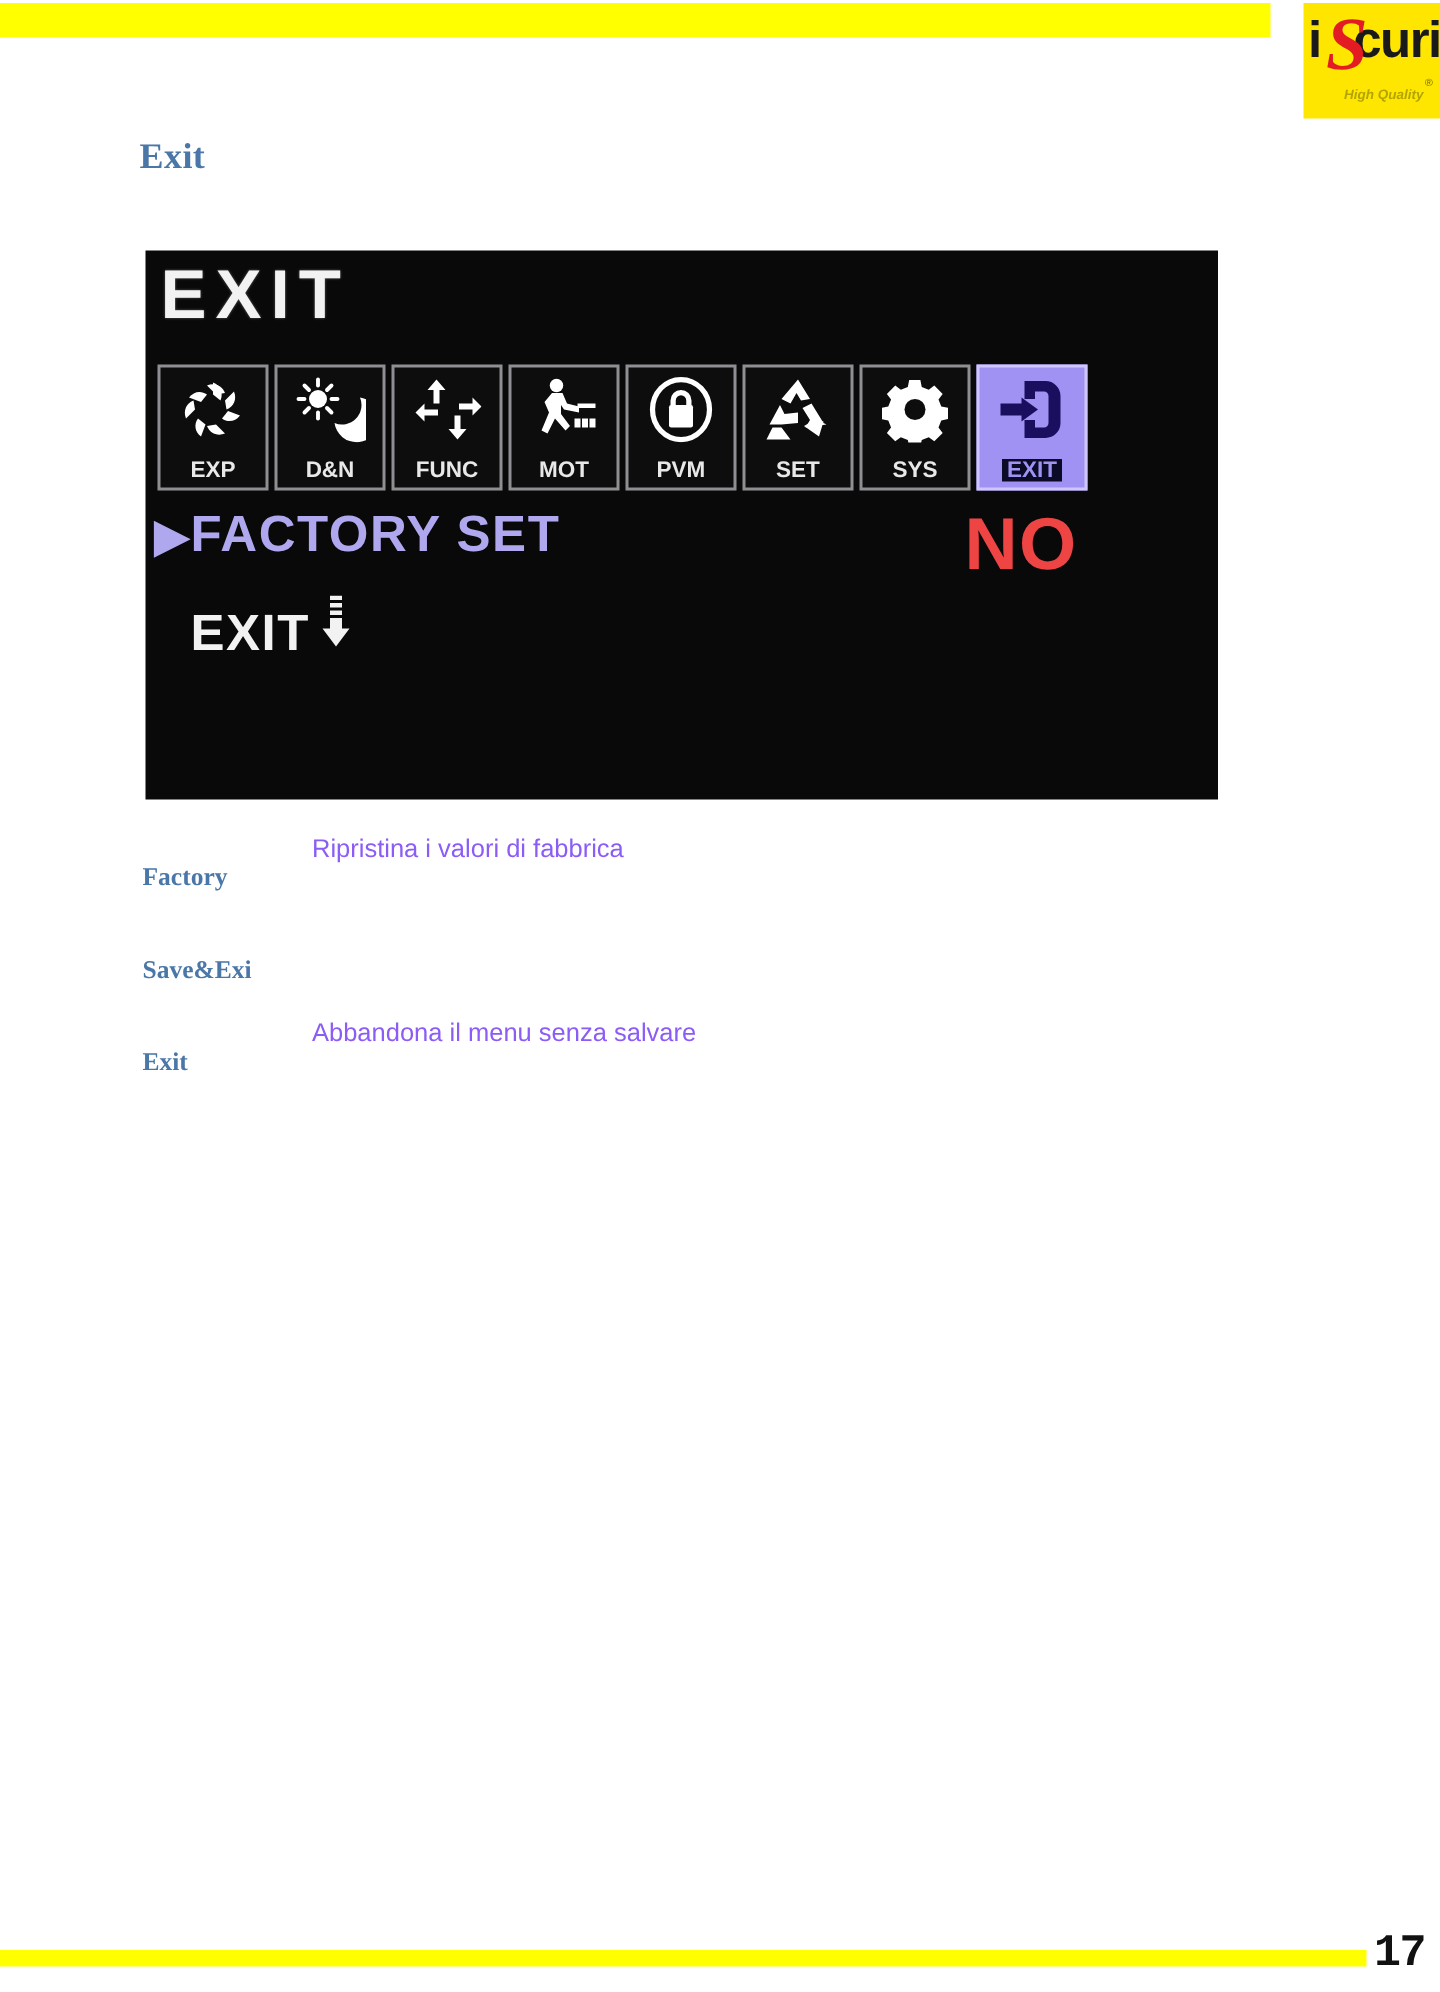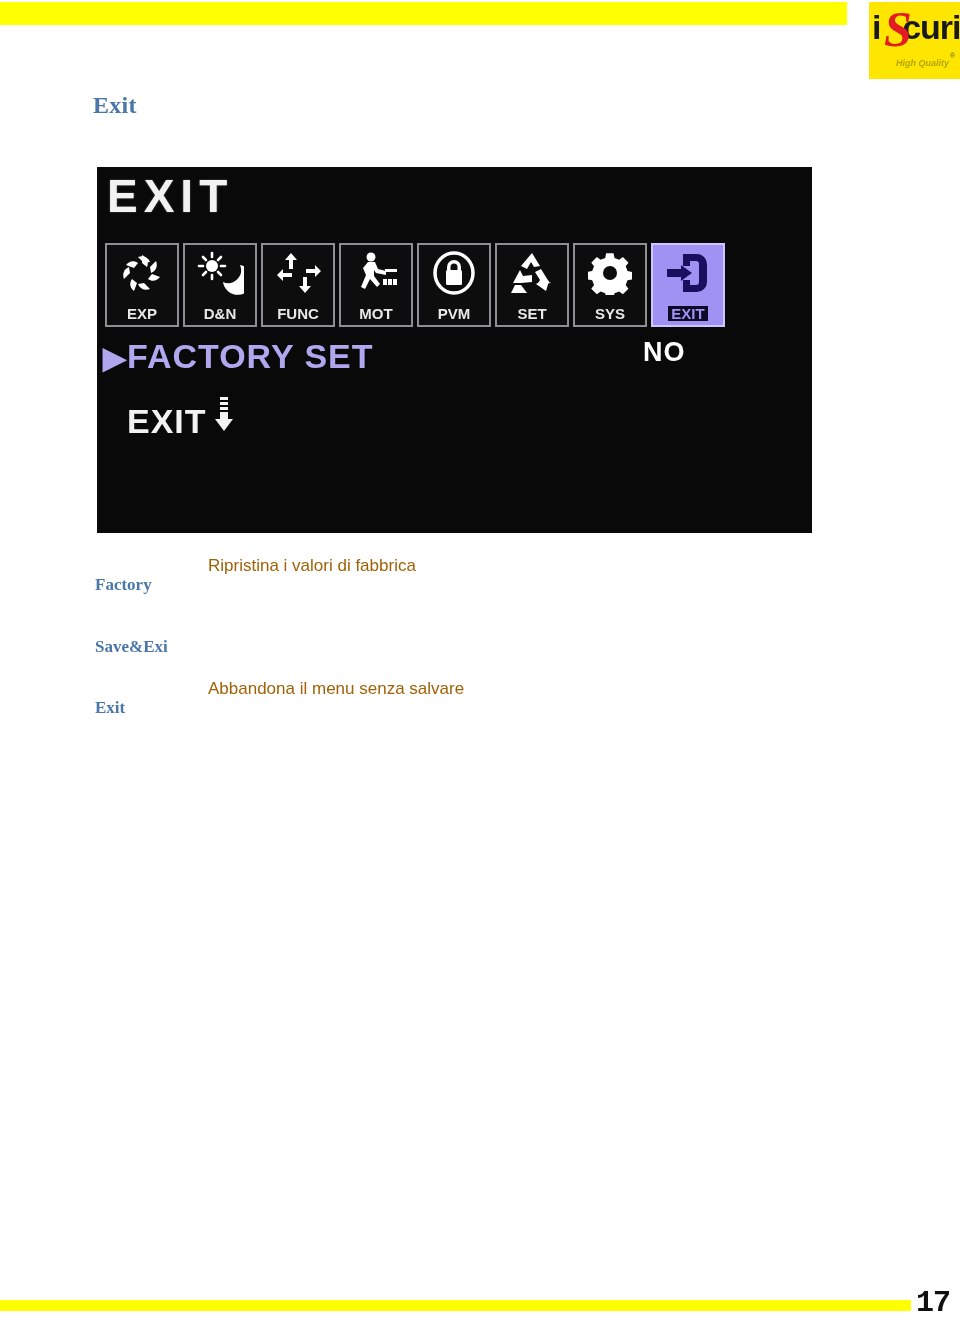--- a/index.html
+++ b/index.html
@@ -190,24 +190,24 @@
     font-size: 34px;
     letter-spacing: 1px;
     line-height: 1;
     color: #f2f2f2;
     white-space: nowrap;
   }
   .menu-row.active .menu-label { color: #b0a8ee; }
   .menu-value {
     position: absolute;
     left: 540px;
-    font-size: 27px;
+    font-size: 49px;
     letter-spacing: 1px;
     line-height: 1;
-    color: #ffffff;
+    color: #ef4444;
   }
   .submenu-arrow {
     display: inline-block;
     margin-left: 6px;
     position: relative;
     top: 2px;
   }
 
   
   .desc-table {
@@ -227,21 +227,21 @@
     font-family: "Liberation Serif", serif;
     font-weight: bold;
     font-size: 17px;
     color: #4a77a8;
     line-height: 1.1;
     margin-top: 20px;
   }
   .desc-def {
     font-family: "Liberation Sans", sans-serif;
     font-size: 17px;
-    color: #a16207;
+    color: #8b5cf6;
     line-height: 1.15;
   }
 
   
   .bottom-bar {
     position: absolute;
     left: 0;
     top: 1300px;
     width: 911px;
     height: 11px;

